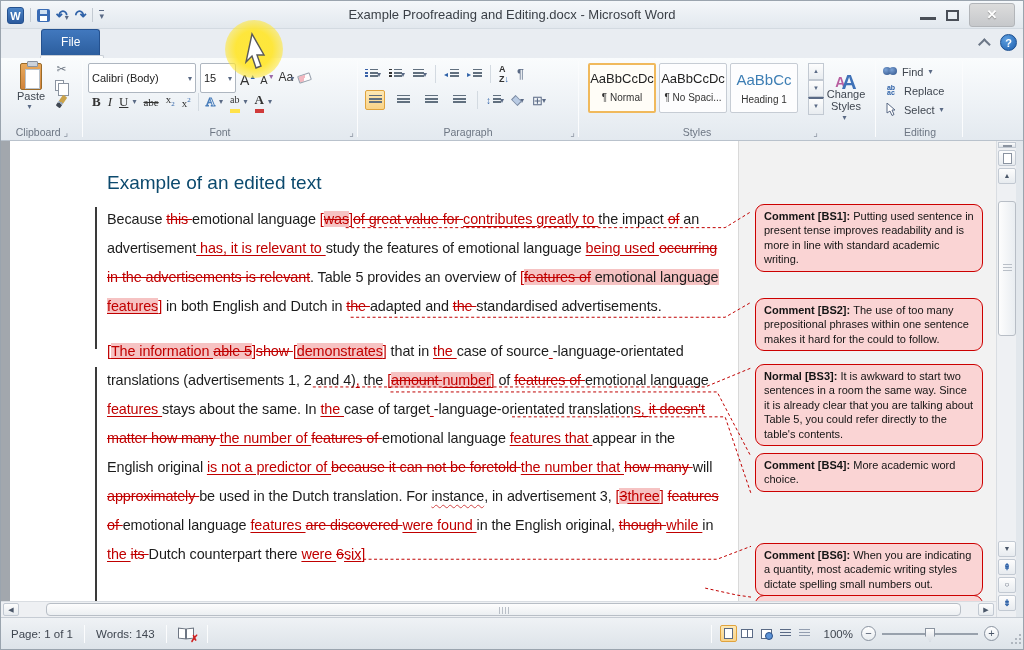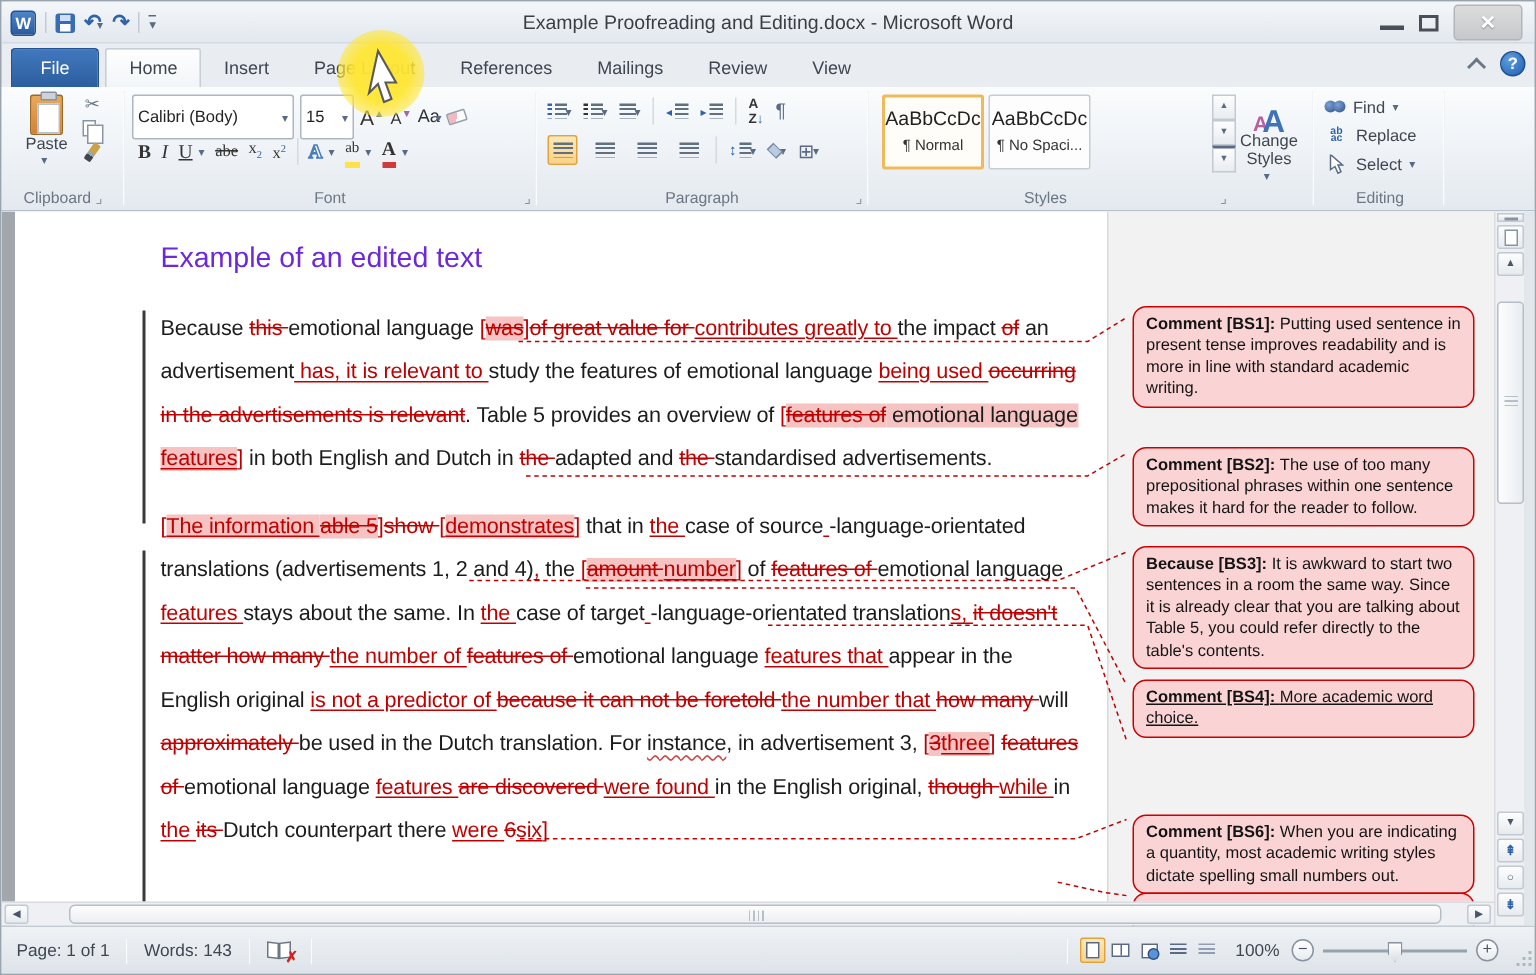--- a/index.html
+++ b/index.html
@@ -23,21 +23,21 @@
   .titletext{position:absolute;left:0;right:0;top:6px;text-align:center;font-size:13px;color:#3a3f46;}
   .winbtns{position:absolute;right:8px;top:2px;display:flex;align-items:center;gap:10px;height:24px;}
   .wmin{width:16px;height:10px;border-bottom:3px solid #4a4f57;}
   .wmax{width:13px;height:11px;border:2px solid #4a4f57;}
   .wclose{width:46px;height:24px;background:linear-gradient(#dcdcdc,#c6c8cb);border:1px solid #b2b5b9;
     border-radius:3px;color:#fff;font-size:13px;font-weight:bold;text-align:center;line-height:22px;
     text-shadow:0 1px 1px #888;}
 
   
   .tabrow{position:absolute;top:28px;left:0;right:0;height:29px;}
-  .tab-strip{position:absolute;left:6px;top:0;height:29px;display:flex;align-items:flex-end;}
+  .tab-strip{position:absolute;left:6px;top:0;height:29px;display:flex;align-items:flex-end;flex-direction:column;}
   .tab{padding:5px 15px 6px 15px;font-size:12px;color:#3f4650;cursor:default;}
   .tab.file-tab{background:linear-gradient(#4178be,#2c5e9e);color:#fff;border-radius:3px 3px 0 0;
     padding:5px 19px 6px 19px;margin-right:4px;border:1px solid #24518f;border-bottom:none;}
   .tab.active{background:linear-gradient(#fdfefe,#f2f5f8);border:1px solid #c8ced6;border-bottom:none;
     border-radius:2px 2px 0 0;}
   .tabrow-right{position:absolute;right:6px;top:5px;display:flex;gap:9px;align-items:center;}
   .chev-up{width:9px;height:9px;border-left:2px solid #6b7686;border-top:2px solid #6b7686;
     transform:rotate(45deg) translateY(3px);}
   .helpbtn{width:17px;height:17px;border-radius:50%;background:radial-gradient(circle at 35% 30%,#5d9fe0,#1f5fae);
     color:#fff;font-weight:bold;font-size:11px;text-align:center;line-height:17px;border:1px solid #1c4f90;}
@@ -117,21 +117,21 @@
   .binoculars-icon::before{left:0;} .binoculars-icon::after{right:0;}
   .replace-icon{font-size:7px;line-height:4.5px;color:#2f62a8;font-weight:bold;text-align:center;}
   .select-icon svg{display:block;}
   .tiny-arrow{font-size:8px;color:#5a6a85;}
 
   
   .docarea{position:absolute;top:140px;left:0;right:0;bottom:32px;background:#fff;overflow:hidden;}
   .gutterL{position:absolute;left:0;top:0;bottom:0;width:9px;background:#a2a7ad;}
   .page{position:absolute;left:9px;top:0;width:728px;bottom:0;background:#fff;}
   .commentmargin{position:absolute;left:737px;right:27px;top:0;bottom:0;background:#f2f2f2;border-left:1px solid #d9d9d9;}
-  .heading{position:absolute;left:97px;top:21px;font-size:19px;color:#6d28d9;}
+  .heading{position:absolute;left:97px;top:31px;font-size:19px;color:#0c4a6e;}
   .docbody{position:absolute;left:97px;top:64px;width:618px;font-size:14.4px;line-height:29px;
     color:#1c1c1c;letter-spacing:-0.1px;}
   .docpara{margin:0 0 16px 0;}
   .r-n{} 
   .r-d{color:#c00000;text-decoration:line-through;}
   .r-i{color:#c00000;text-decoration:underline;text-underline-offset:2px;}
   .r-b{color:#c00000;}
   .hl{background:#f6c3c3;}
   .sq{text-decoration:underline wavy #d04545 1px;text-underline-offset:3px;}
   .changebar{position:absolute;left:85px;width:1.5px;background:#3a3a3a;}
@@ -365,20 +365,24 @@
     <div class="grp" style="left:579px;width:294px;">
       <div style="position:absolute;left:8px;top:5px;display:flex;gap:3px;">
           <div class="stylecard sel">
             <div class="sample">AaBbCcDc</div>
             <div class="sname">¶ Normal</div>
           </div>
           <div class="stylecard">
             <div class="sample">AaBbCcDc</div>
             <div class="sname">¶ No Spaci...</div>
           </div>
+          <div class="stylecard accent">
+            <div class="sample">AaBbCc</div>
+            <div class="sname">Heading 1</div>
+          </div>
         </div>
       <div class="stylescroll" style="position:absolute;left:228px;top:5px;">
         <div class="sscr">▲</div>
         <div class="sscr">▼</div>
         <div class="sscr" style="border-top:2px solid #5a6a85;">▼</div>
       </div>
       <div class="chgstyles" style="position:absolute;left:240px;top:2px;">
         <div class="chgA">
             <span class="a1">A</span>
             <span class="a2">A</span>
@@ -425,23 +429,23 @@
       <div class="docbody">
           <p class="docpara"><span class="r-n">Because </span><span class="r-d">this </span><span class="r-n">emotional language </span><span class="r-b">[</span><span class="r-d hl">was</span><span class="r-b">]</span><span class="r-d">of great value for </span><span class="r-i">contributes greatly to </span><span class="r-n">the impact </span><span class="r-d">of</span><span class="r-n"> an advertisement</span><span class="r-i"> has, it is relevant to </span><span class="r-n">study the features of emotional language </span><span class="r-i">being used </span><span class="r-d">occurring in the advertisements is relevant</span><span class="r-n">. Table 5 provides an overview of </span><span class="r-b">[</span><span class="r-d hl">features of</span><span class="r-n hl"> emotional language </span><span class="r-i hl">features</span><span class="r-b">]</span><span class="r-n"> in both English and Dutch in </span><span class="r-d">the </span><span class="r-n">adapted and </span><span class="r-d">the </span><span class="r-n">standardised advertisements.</span></p>
           <p class="docpara"><span class="r-b">[</span><span class="r-i hl">The information </span><span class="r-d hl">able 5</span><span class="r-b">]</span><span class="r-d">show </span><span class="r-b">[</span><span class="r-i hl">demonstrates</span><span class="r-b">]</span><span class="r-n"> that in </span><span class="r-i">the </span><span class="r-n">case of source</span><span class="r-i"> </span><span class="r-n">-language-orientated translations (advertisements 1, 2 and 4)</span><span class="r-i">,</span><span class="r-n"> the </span><span class="r-b">[</span><span class="r-d hl">amount </span><span class="r-i hl">number</span><span class="r-b">]</span><span class="r-n"> of </span><span class="r-d">features of </span><span class="r-n">emotional language </span><span class="r-i">features </span><span class="r-n">stays about the same. In </span><span class="r-i">the </span><span class="r-n">case of target</span><span class="r-i"> </span><span class="r-n">-language-orientated translation</span><span class="r-i">s, </span><span class="r-d">it doesn't matter how many </span><span class="r-i">the number of </span><span class="r-d">features of </span><span class="r-n">emotional language </span><span class="r-i">features that </span><span class="r-n">appear in the English original </span><span class="r-i">is not a predictor of </span><span class="r-d">because it can not be foretold </span><span class="r-i">the number that </span><span class="r-d">how many </span><span class="r-n">will</span><span class="r-i"> </span><span class="r-d">approximately </span><span class="r-n">be used in the Dutch translation. For </span><span class="r-n sq">instance</span><span class="r-n">, in advertisement 3, </span><span class="r-b">[</span><span class="r-d hl">3</span><span class="r-i hl">three</span><span class="r-b">]</span><span class="r-n"> </span><span class="r-d">features of </span><span class="r-n">emotional language </span><span class="r-i">features </span><span class="r-d">are discovered </span><span class="r-i">were found </span><span class="r-n">in the English original, </span><span class="r-d">though </span><span class="r-i">while </span><span class="r-n">in </span><span class="r-i">the </span><span class="r-d">its </span><span class="r-n">Dutch counterpart there </span><span class="r-i">were </span><span class="r-d">6</span><span class="r-i">six</span><span class="r-b">]</span></p>
         </div>
       <div class="changebar" style="top:66px;height:142px;"></div>
       <div class="changebar" style="top:226px;height:236px;"></div>
     </div>
 
     <div class="commentmargin">
         <div class="balloon" style="top: 63px; min-height: 47px;"><b>Comment [BS1]: </b><span>Putting used sentence in present tense improves readability and is more in line with standard academic writing.</span></div>
-        <div class="balloon" style="top: 157px; min-height: 39px;"><b>Comment [BS2]: </b><span>The use of too many prepositional phrases within one sentence makes it hard for the reader to follow.</span></div>
-        <div class="balloon" style="top: 223px; min-height: 76px;"><b>Because [BS3]: </b><span>It is awkward to start two sentences in a room the same way. Since it is already clear that you are talking about Table 5, you could refer directly to the table's contents.</span></div>
-        <div class="balloon" style="top: 312px; min-height: 24px; text-decoration: underline;"><b>Comment [BS4]: </b><span>More academic word choice.</span></div>
+        <div class="balloon" style="top: 157px; min-height: 39px;"><b>Comment [BS2]: </b><span>The use of too many prepositional phrases within one sentence makes it hard for the could to follow.</span></div>
+        <div class="balloon" style="top: 223px; min-height: 76px;"><b>Normal [BS3]: </b><span>It is awkward to start two sentences in a room the same way. Since it is already clear that you are talking about Table 5, you could refer directly to the table's contents.</span></div>
+        <div class="balloon" style="top: 312px; min-height: 24px;"><b>Comment [BS4]: </b><span>More academic word choice.</span></div>
         <div class="balloon" style="top: 402px; min-height: 40px;"><b>Comment [BS6]: </b><span>When you are indicating a quantity, most academic writing styles dictate spelling small numbers out.</span></div>
         <div class="balloon" style="top: 454px; min-height: 30px;"><b>Comment [BS7]: </b><span>As above.</span></div>
       </div>
 
     <svg class="connectors" viewBox="0 0 1024 478" xmlns="http://www.w3.org/2000/svg">
       <g fill="none" stroke="#c00000" stroke-width="1" stroke-dasharray="3,2.5">
         <polyline points="345,87 726,87 752,71"></polyline>
         <polyline points="350,177 726,177 752,162"></polyline>
         <polyline points="312,247 706,247 752,228"></polyline>
         <polyline points="390,252 718,252 752,317"></polyline>

